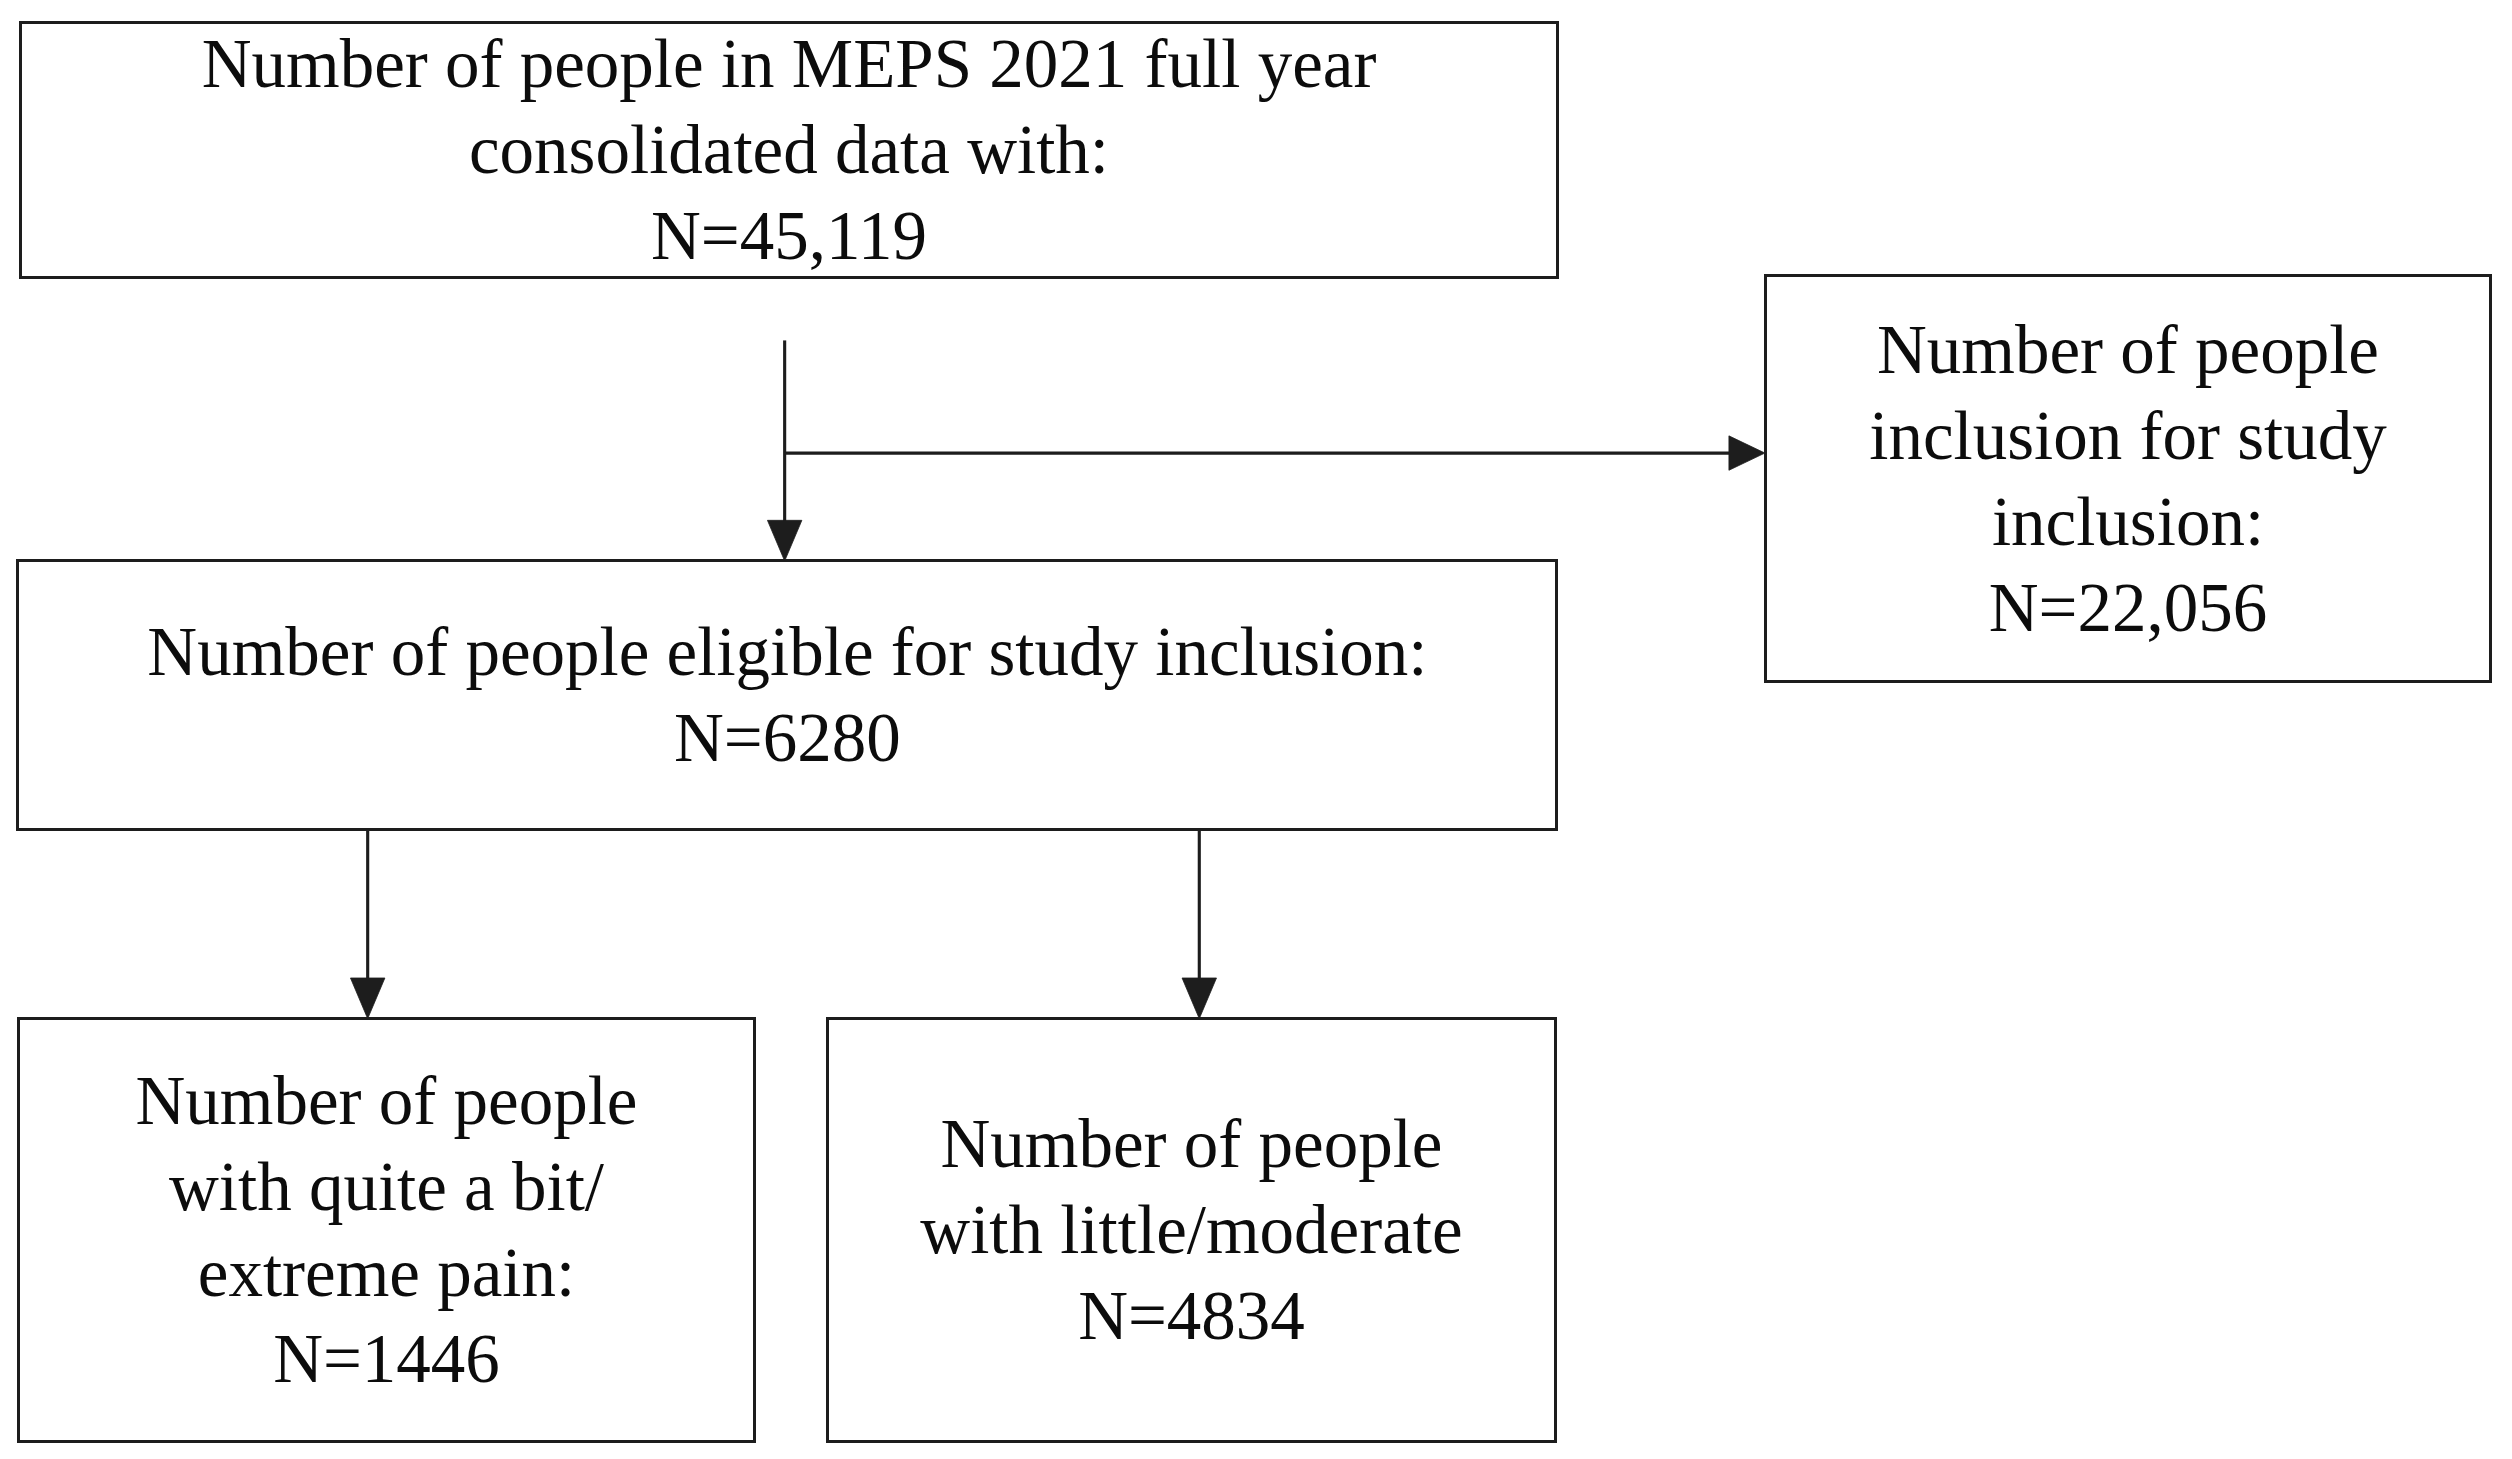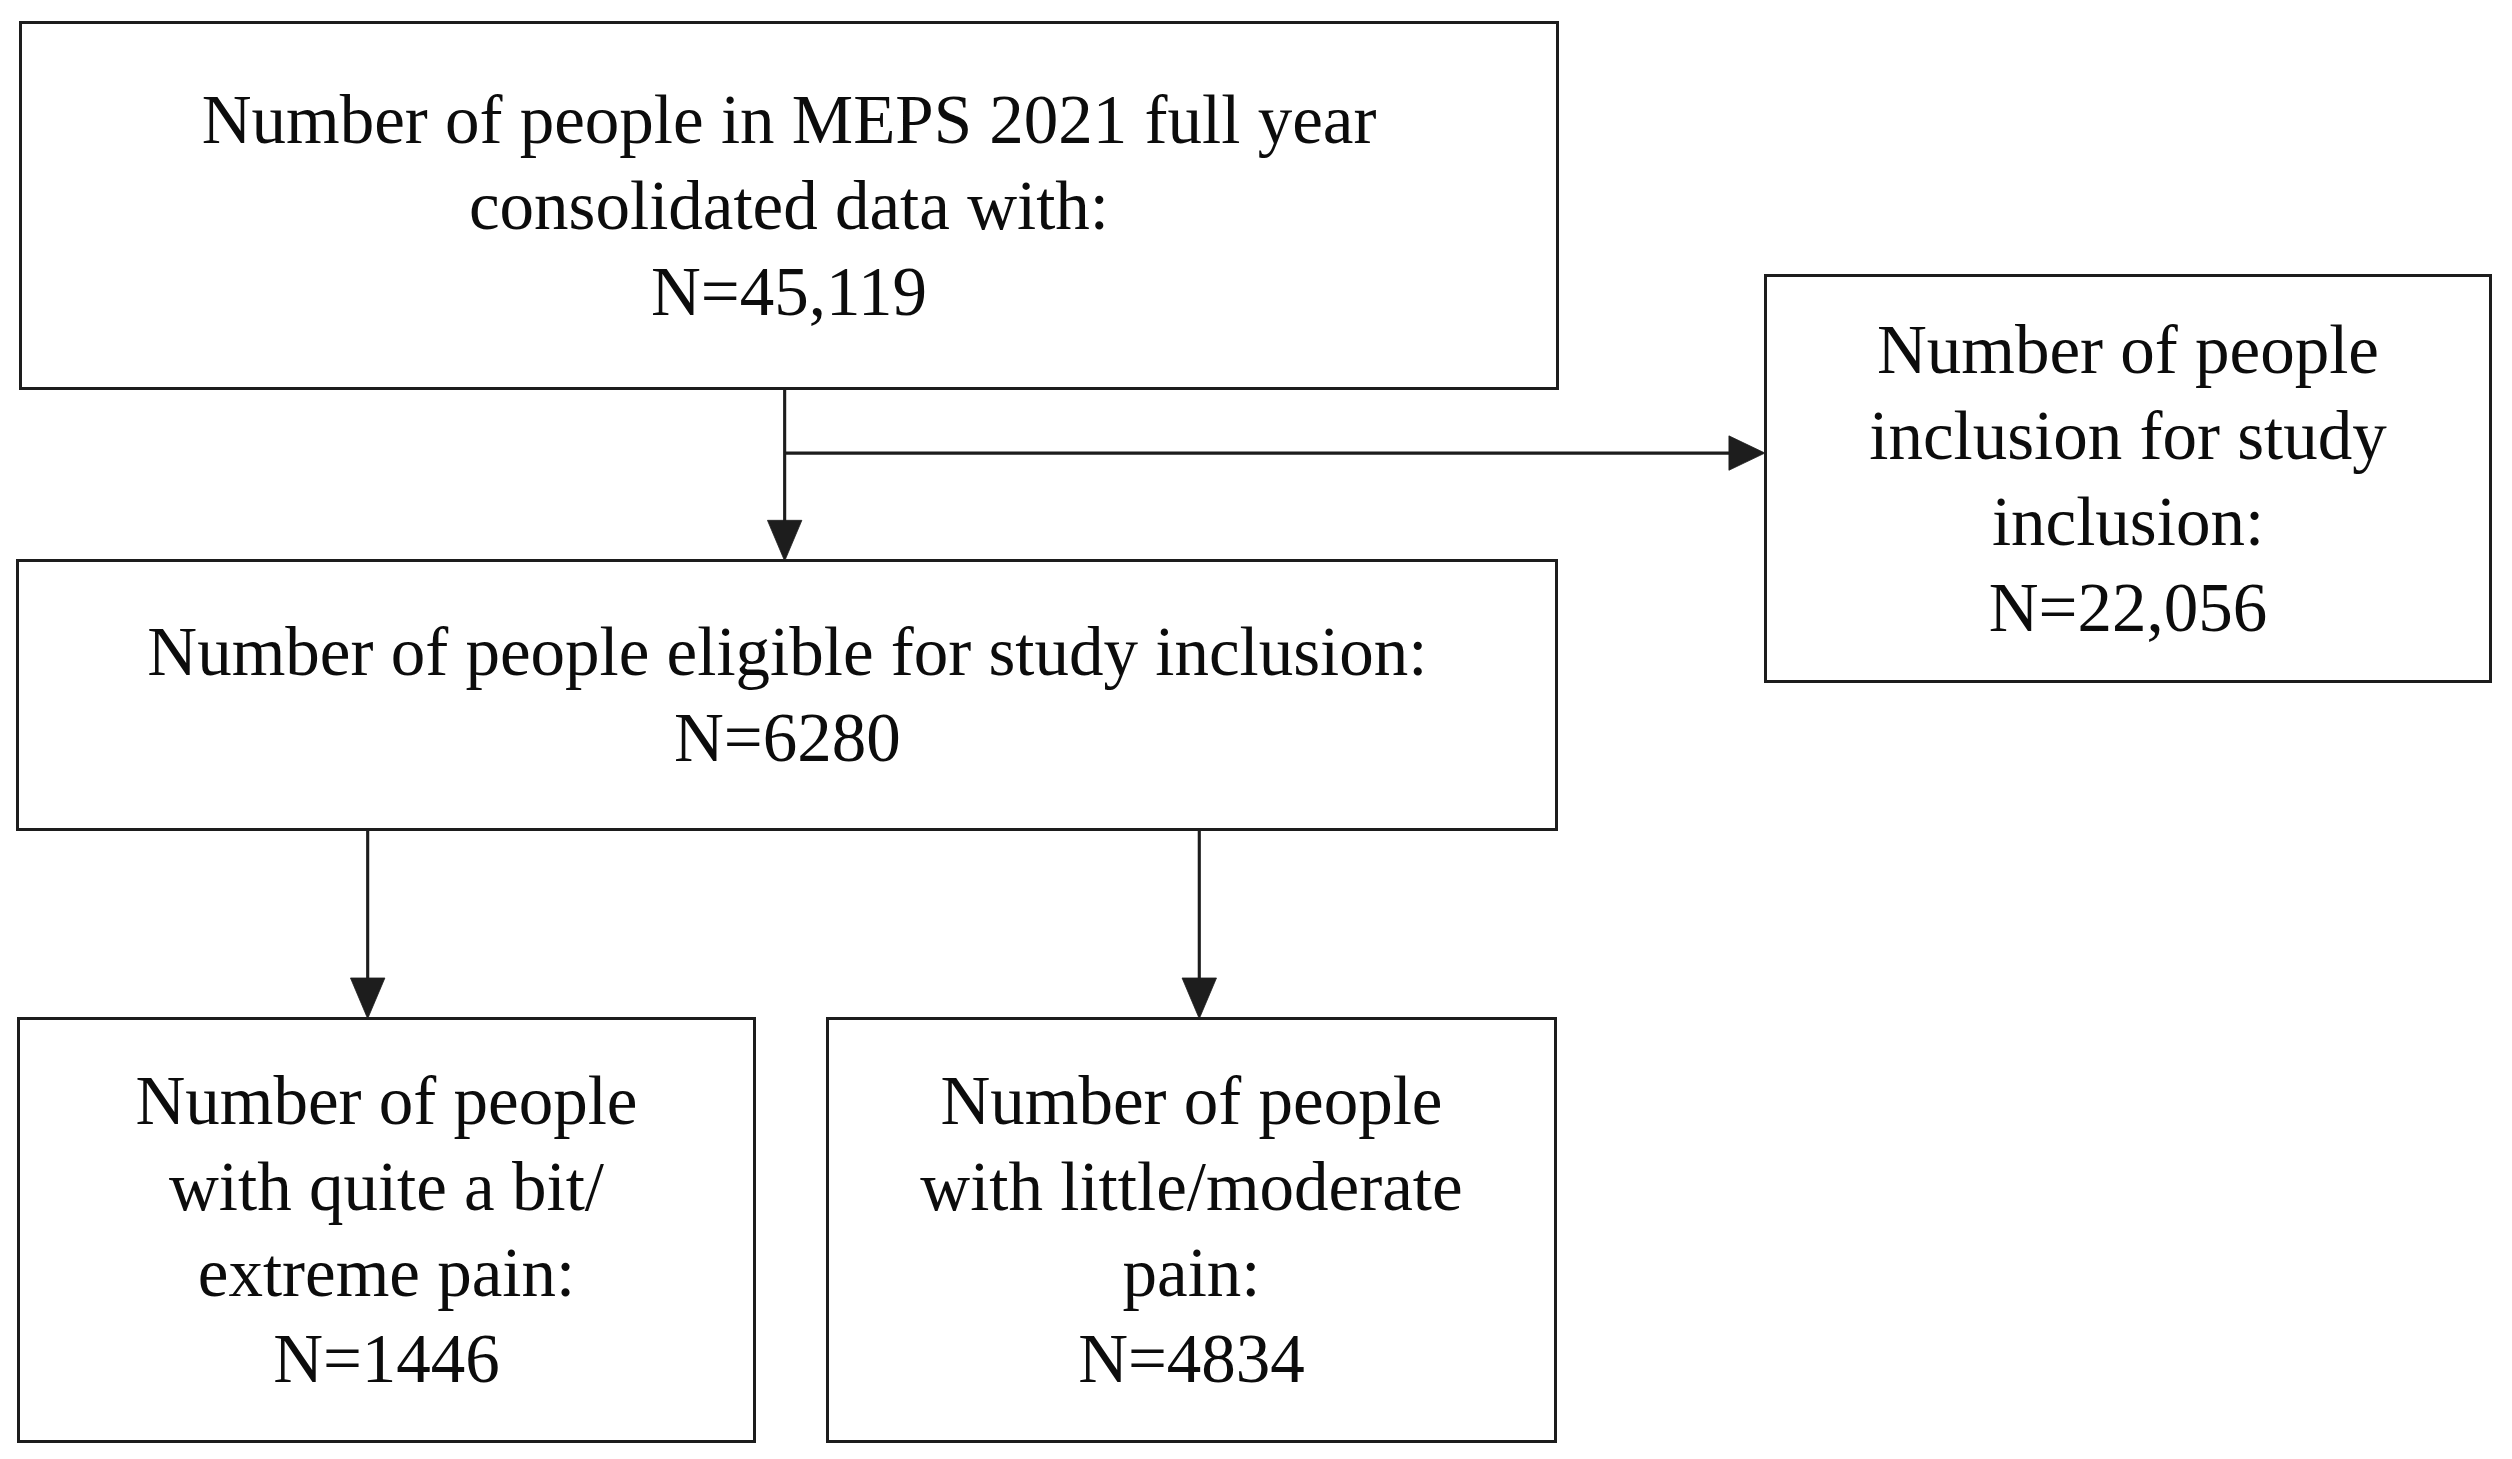--- a/index.html
+++ b/index.html
@@ -40,21 +40,21 @@
     align-items: center;
     justify-content: center;
     text-align: center;
   }
   .box-lines {
     width: 100%;
     font-size: 69px;
     line-height: 86px;
     white-space: nowrap;
   }
-  .box-total     { left: 19px;   top: 21px;   width: 1540px; height: 369px; }
+  .box-total     { left: 19px;   top: 21px;   width: 1540px; height: 258px; }
   .box-eligible  { left: 16.4px;   top: 559px;  width: 1542px; height: 272px; }
   .box-ineligible{ left: 1764px; top: 274px;  width: 728px;  height: 409px; }
   .box-pain-high { left: 17px;   top: 1017px; width: 739px;  height: 426px; }
   .box-pain-low  { left: 826px; top: 1017px; width: 731px;  height: 426px; }
 </style>
 </head>
 <body>
 
 <div class="canvas">
 
@@ -107,19 +107,18 @@
         <div class="line">with quite a bit/</div>
         <div class="line">extreme pain:</div>
         <div class="line">N=1446</div>
       </div>
   </div>
 
   <div class="box box-pain-low">
     <div class="box-lines">
         <div class="line">Number of people</div>
         <div class="line">with little/moderate</div>
-        <div class="line">pain:</div>
         <div class="line">N=4834</div>
       </div>
   </div>
 
 </div>
 
 
 </body></html>

